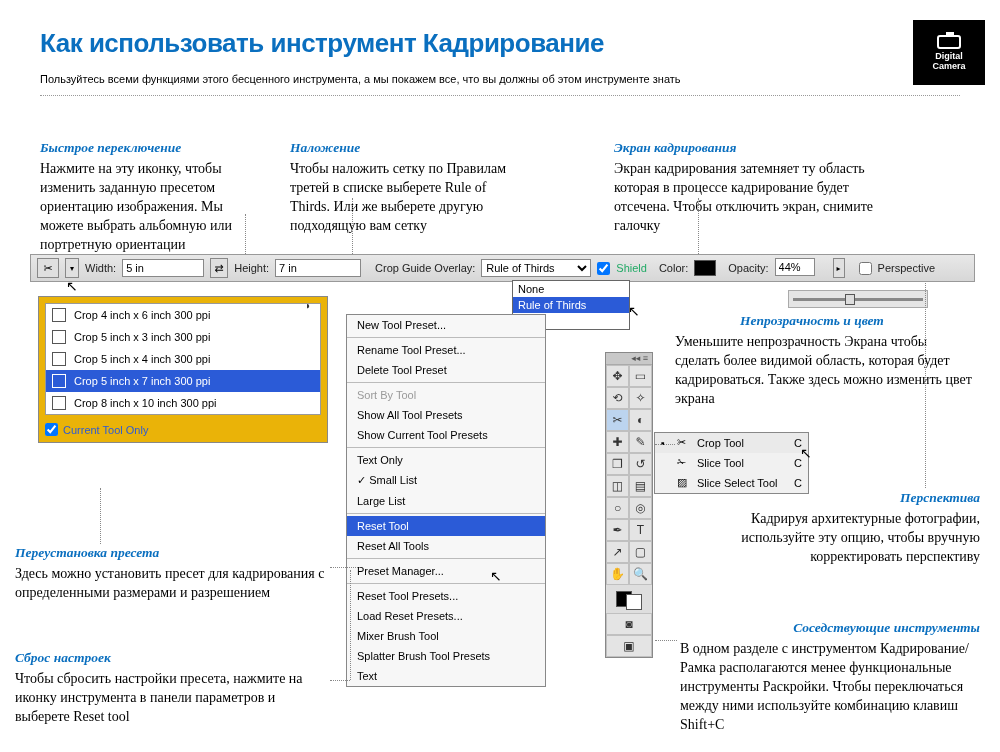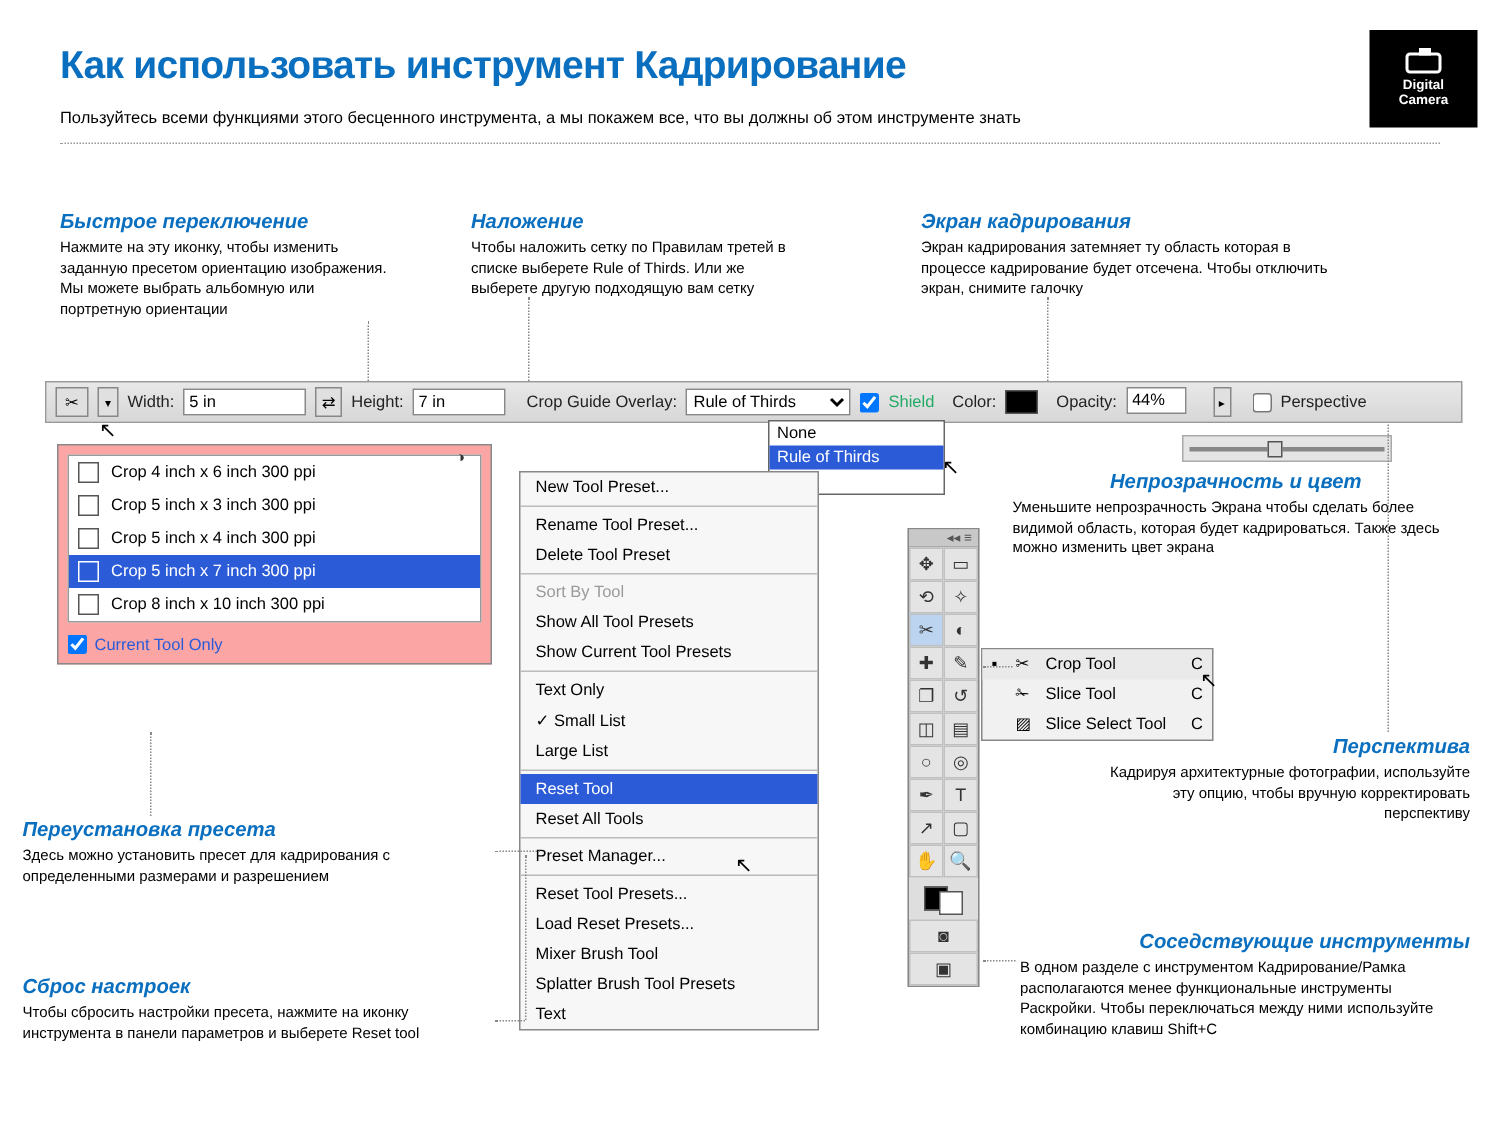--- a/index.html
+++ b/index.html
@@ -2,40 +2,40 @@
 <html><head>
 <meta charset="utf-8">
 <style>
   * { box-sizing: border-box; margin: 0; padding: 0; }
   body { font-family: Tahoma, Arial, sans-serif; width: 1000px; height: 752px; background: #fff; position: relative; overflow: hidden; font-size: 11px; color: #000; }
   .logo { position: absolute; top: 20px; right: 15px; width: 72px; height: 65px; background: #000; color: #fff; display: flex; flex-direction: column; align-items: center; justify-content: center; font-size: 9px; text-align: center; }
   .logo-cam { width: 24px; height: 14px; border: 2px solid #fff; border-radius: 3px; margin-bottom: 2px; position: relative; }
   .logo-cam::before { content: ""; position: absolute; top: -5px; left: 7px; width: 8px; height: 5px; background: #fff; }
   h1 { color: #0a6fbf; font-size: 26px; font-weight: bold; margin: 28px 0 0 40px; letter-spacing: -0.5px; }
   .intro { margin: 14px 0 0 40px; font-size: 11px; padding-bottom: 10px; border-bottom: 1px dotted #999; width: 920px; }
-  .callout { position: absolute; }
+  .callout { position: absolute; font-family: Liberation Serif, serif; }
   .callout-title { color: #0a6fbf; font-weight: bold; font-size: 13.5px; font-style: italic; margin-bottom: 4px; }
-  .callout-text { font-size: 10px; line-height: 1.35; color: #000; }
+  .callout-text { font-size: 14px; line-height: 1.35; color: #000; }
   .options-bar { position: absolute; top: 254px; left: 30px; width: 945px; height: 28px; background: linear-gradient(#e8e8e8,#d7d7d7); border: 1px solid #999; display: flex; align-items: center; padding: 0 6px; gap: 6px; font-size: 11px; }
   .icon-box { width: 22px; height: 20px; background: #e0e0e0; border: 1px solid #888; display: inline-flex; align-items: center; justify-content: center; }
   .dd-arrow { width: 14px; height: 20px; background: #e0e0e0; border: 1px solid #888; display: inline-flex; align-items: center; justify-content: center; font-size: 8px; }
   .text-input { height: 18px; border: 1px solid #888; background: #fff; padding: 0 3px; font-size: 11px; }
   .lbl { color: #222; }
   select { height: 18px; border: 1px solid #888; background: #fff; font-size: 11px; }
   .chk { width: 13px; height: 13px; }
   .swatch { width: 22px; height: 16px; background: #000; border: 1px solid #555; }
   .opacity-box { display:flex; align-items:flex-start; gap:18px;}
   .slider-bar { position:absolute; top:290px; right:72px; width:140px; height:18px; background:#e5e5e5; border:1px solid #aaa; display:flex; align-items:center; padding:0 4px;}
   .slider-track { height:3px; background:#888; flex:1; position:relative;}
   .slider-thumb { position:absolute; left:40%; top:-4px; width:10px; height:11px; background:#ddd; border:1px solid #555;}
   .dropdown-overlay { position:absolute; top:280px; left:512px; width:118px; background:#fff; border:1px solid #666; font-size:11px;}
   .dropdown-overlay div { padding:2px 5px; }
   .dropdown-overlay .sel { background:#2b5bd7; color:#fff; }
   .cursor-arrow { position:absolute; font-size:14px; color:#000; pointer-events:none;}
-  .preset-panel { position:absolute; top:296px; left:38px; width:290px; background:#fca5a5; border:1px solid #888; padding:6px; }
+  .preset-panel { position:absolute; top:296px; left:38px; width:290px; background:#eab308; border:1px solid #888; padding:6px; }
   .preset-list { background:#fff; border:1px solid #999; }
   .preset-item { display:flex; align-items:center; gap:8px; padding:4px 6px; font-size:11px; }
   .preset-item.sel { background:#2b5bd7; color:#fff; }
   .preset-crop-ico { width:14px; height:14px; border:1px solid #555; position:relative; }
   .preset-item.sel .preset-crop-ico { border-color:#fff;}
   .cto { display:flex; align-items:center; gap:5px; margin-top:8px; font-size:11px; color:#2b5bd7;}
   .play-arrow { position:absolute; top:300px; left:304px; font-size:10px; color:#333;}
   .context-menu { position:absolute; top:314px; left:346px; width:200px; background:#f7f7f7; border:1px solid #888; font-size:11px; }
   .cm-item { padding:4px 10px; }
   .cm-item.disabled { color:#9a9a9a; }
@@ -66,41 +66,41 @@
   <div><b>Camera</b></div>
 </div>
 
 <h1>Как использовать инструмент Кадрирование</h1>
 <div class="intro">Пользуйтесь всеми функциями этого бесценного инструмента, а мы покажем все, что вы должны об этом инструменте знать</div>
 
 <div class="callout" style="top:140px; left:40px; width:225px;">
   <div class="callout-title">Быстрое переключение</div>
   <div class="callout-text">Нажмите на эту иконку, чтобы изменить заданную пресетом ориентацию изображения. Мы можете выбрать альбомную или портретную ориентации</div>
 </div>
-<div class="callout" style="top:140px; left:290px; width:225px;margin-left:24px;">
+<div class="callout" style="top:140px; left:290px; width:225px;">
   <div class="callout-title">Наложение</div>
   <div class="callout-text">Чтобы наложить сетку по Правилам третей в списке выберете Rule of Thirds. Или же выберете другую подходящую вам сетку</div>
 </div>
 <div class="callout" style="top:140px; left:589px; width:275px;margin-left:25px;">
   <div class="callout-title">Экран кадрирования</div>
   <div class="callout-text">Экран кадрирования затемняет ту область которая в процессе кадрирование будет отсечена. Чтобы отключить экран, снимите галочку</div>
 </div>
 
 <div class="leader" style="top:214px; left:245px; height:40px;"></div>
 <div class="leader" style="top:198px; left:352px; height:56px;"></div>
 <div class="leader" style="top:198px; left:698px; height:56px;"></div>
 
 <div class="options-bar">
   <span class="icon-box">✂</span>
   <span class="dd-arrow">▾</span>
   <span class="lbl">Width:</span>
   <input class="text-input" style="width: 82px;" value="5 in">
   <span class="icon-box" style="width:18px;">⇄</span>
   <span class="lbl">Height:</span>
-  <input class="text-input" style="width: 62px;" value="7 in">
+  <input class="text-input" style="width: 86px;" value="7 in">
   <span class="lbl" style="margin-left:8px;">Crop Guide Overlay:</span>
   <select style="width:110px;"><option>Rule of Thirds</option></select>
   <input type="checkbox" class="chk" checked="" style="">
   <span class="lbl" style="color:#2a6;">Shield</span>
   <span class="lbl" style="margin-left:6px;">Color:</span>
   <span class="swatch"></span>
   <span class="lbl" style="margin-left:6px;">Opacity:</span>
   <span class="opacity-box">
     <input class="text-input" style="width: 40px;" value="44%">
     <span class="dd-arrow" style="width:12px;">▸</span>

